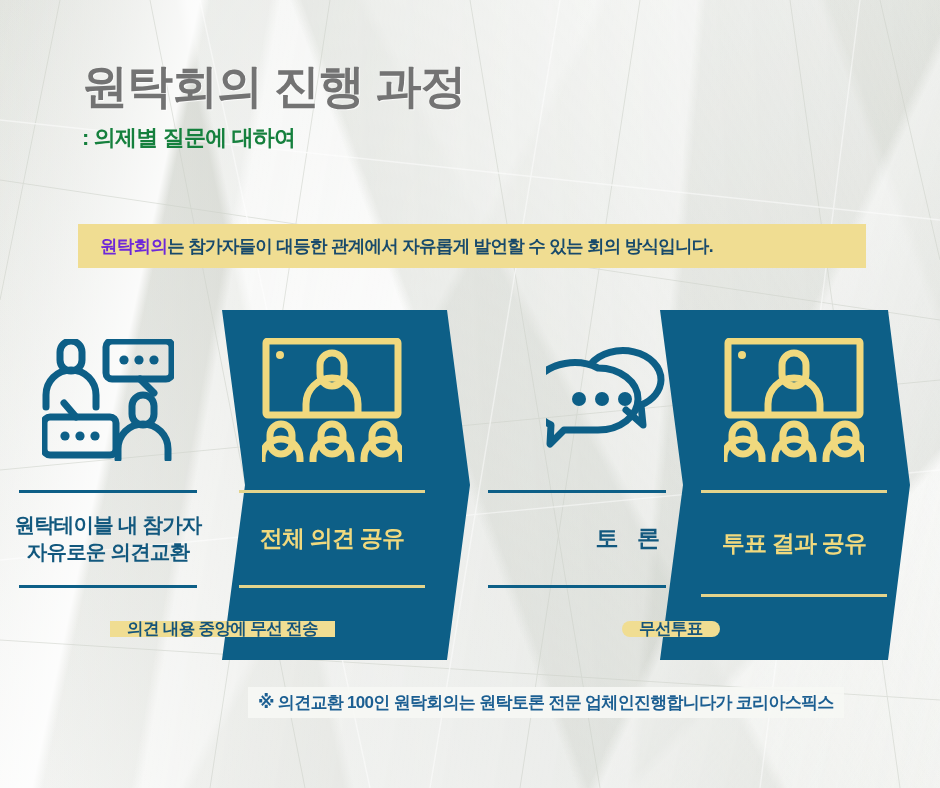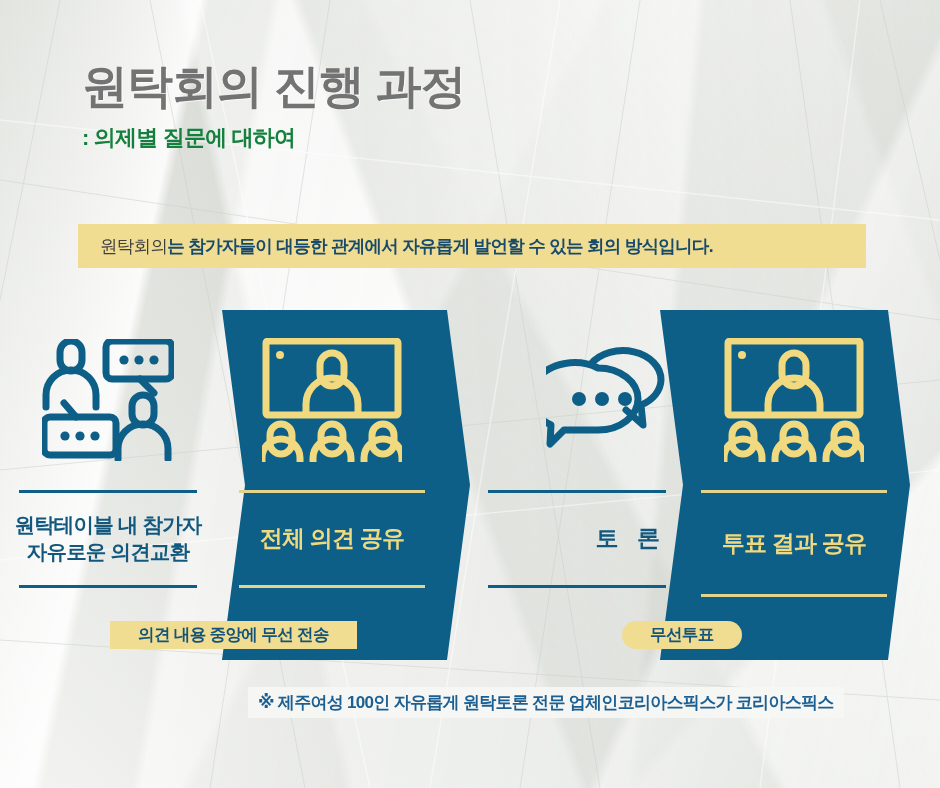--- a/index.html
+++ b/index.html
@@ -84,21 +84,21 @@
     height: 44px;
     background: #f0dd92;
     display: flex;
     align-items: center;
     padding-left: 22px;
     font-size: 17.5px;
     color: #184a6b;
     letter-spacing: -0.7px;
     white-space: nowrap;
   }
-  .definition-banner .kw { font-weight: 400; color: #404040; }
+  .definition-banner .kw { font-weight: 700; color: #6d28d9; }
   .definition-banner .rest { font-weight: 700; }
 
   
   .steps { position: absolute; left: 0; top: 310px; width: 940px; height: 350px; }
 
   .chevron-svg { position: absolute; left: 0; top: 0; }
 
   .step {
     position: absolute;
     top: 0;
@@ -153,22 +153,22 @@
     position: absolute;
     background: #f0dd92;
     color: #15547a;
     font-size: 16.5px;
     font-weight: 800;
     letter-spacing: -0.6px;
     display: flex;
     align-items: center;
     justify-content: center;
     white-space: nowrap;
-    height: 28px;
-    padding: 0 28px;
+    height: 16px;
+    padding: 0 17px;
   }
   .tag-transmit { left: 110px; top: 621px; }
   .tag-vote     { left: 622px; top: 621px; border-radius: 14px; }
 
   
   .footer-note {
     position: absolute;
     left: 248px;
     top: 687px;
     height: 31px;
@@ -347,18 +347,18 @@
       <div class="step-label light">투표 결과 공유</div>
       <hr class="rule light">
     </div>
 
   </div>
 
   <div class="tag tag-transmit">의견 내용 중앙에 무선 전송</div>
   <div class="tag tag-vote">무선투표</div>
 
   <div class="footer-note">
-    <span class="fn-text">※ 제주여성 100인 자유롭게 원탁토론 전문 업체인 </span>
-      <span class="fn-strong">코리아스픽스</span>
+    <span class="fn-text">※ 의견교환 100인 원탁회의는 원탁토론 전문 업체인 </span>
+      <span class="fn-strong">진행합니다</span>
       <span class="fn-text">가 코리아스픽스</span>
   </div>
 
 </div>
 
 </body></html>

